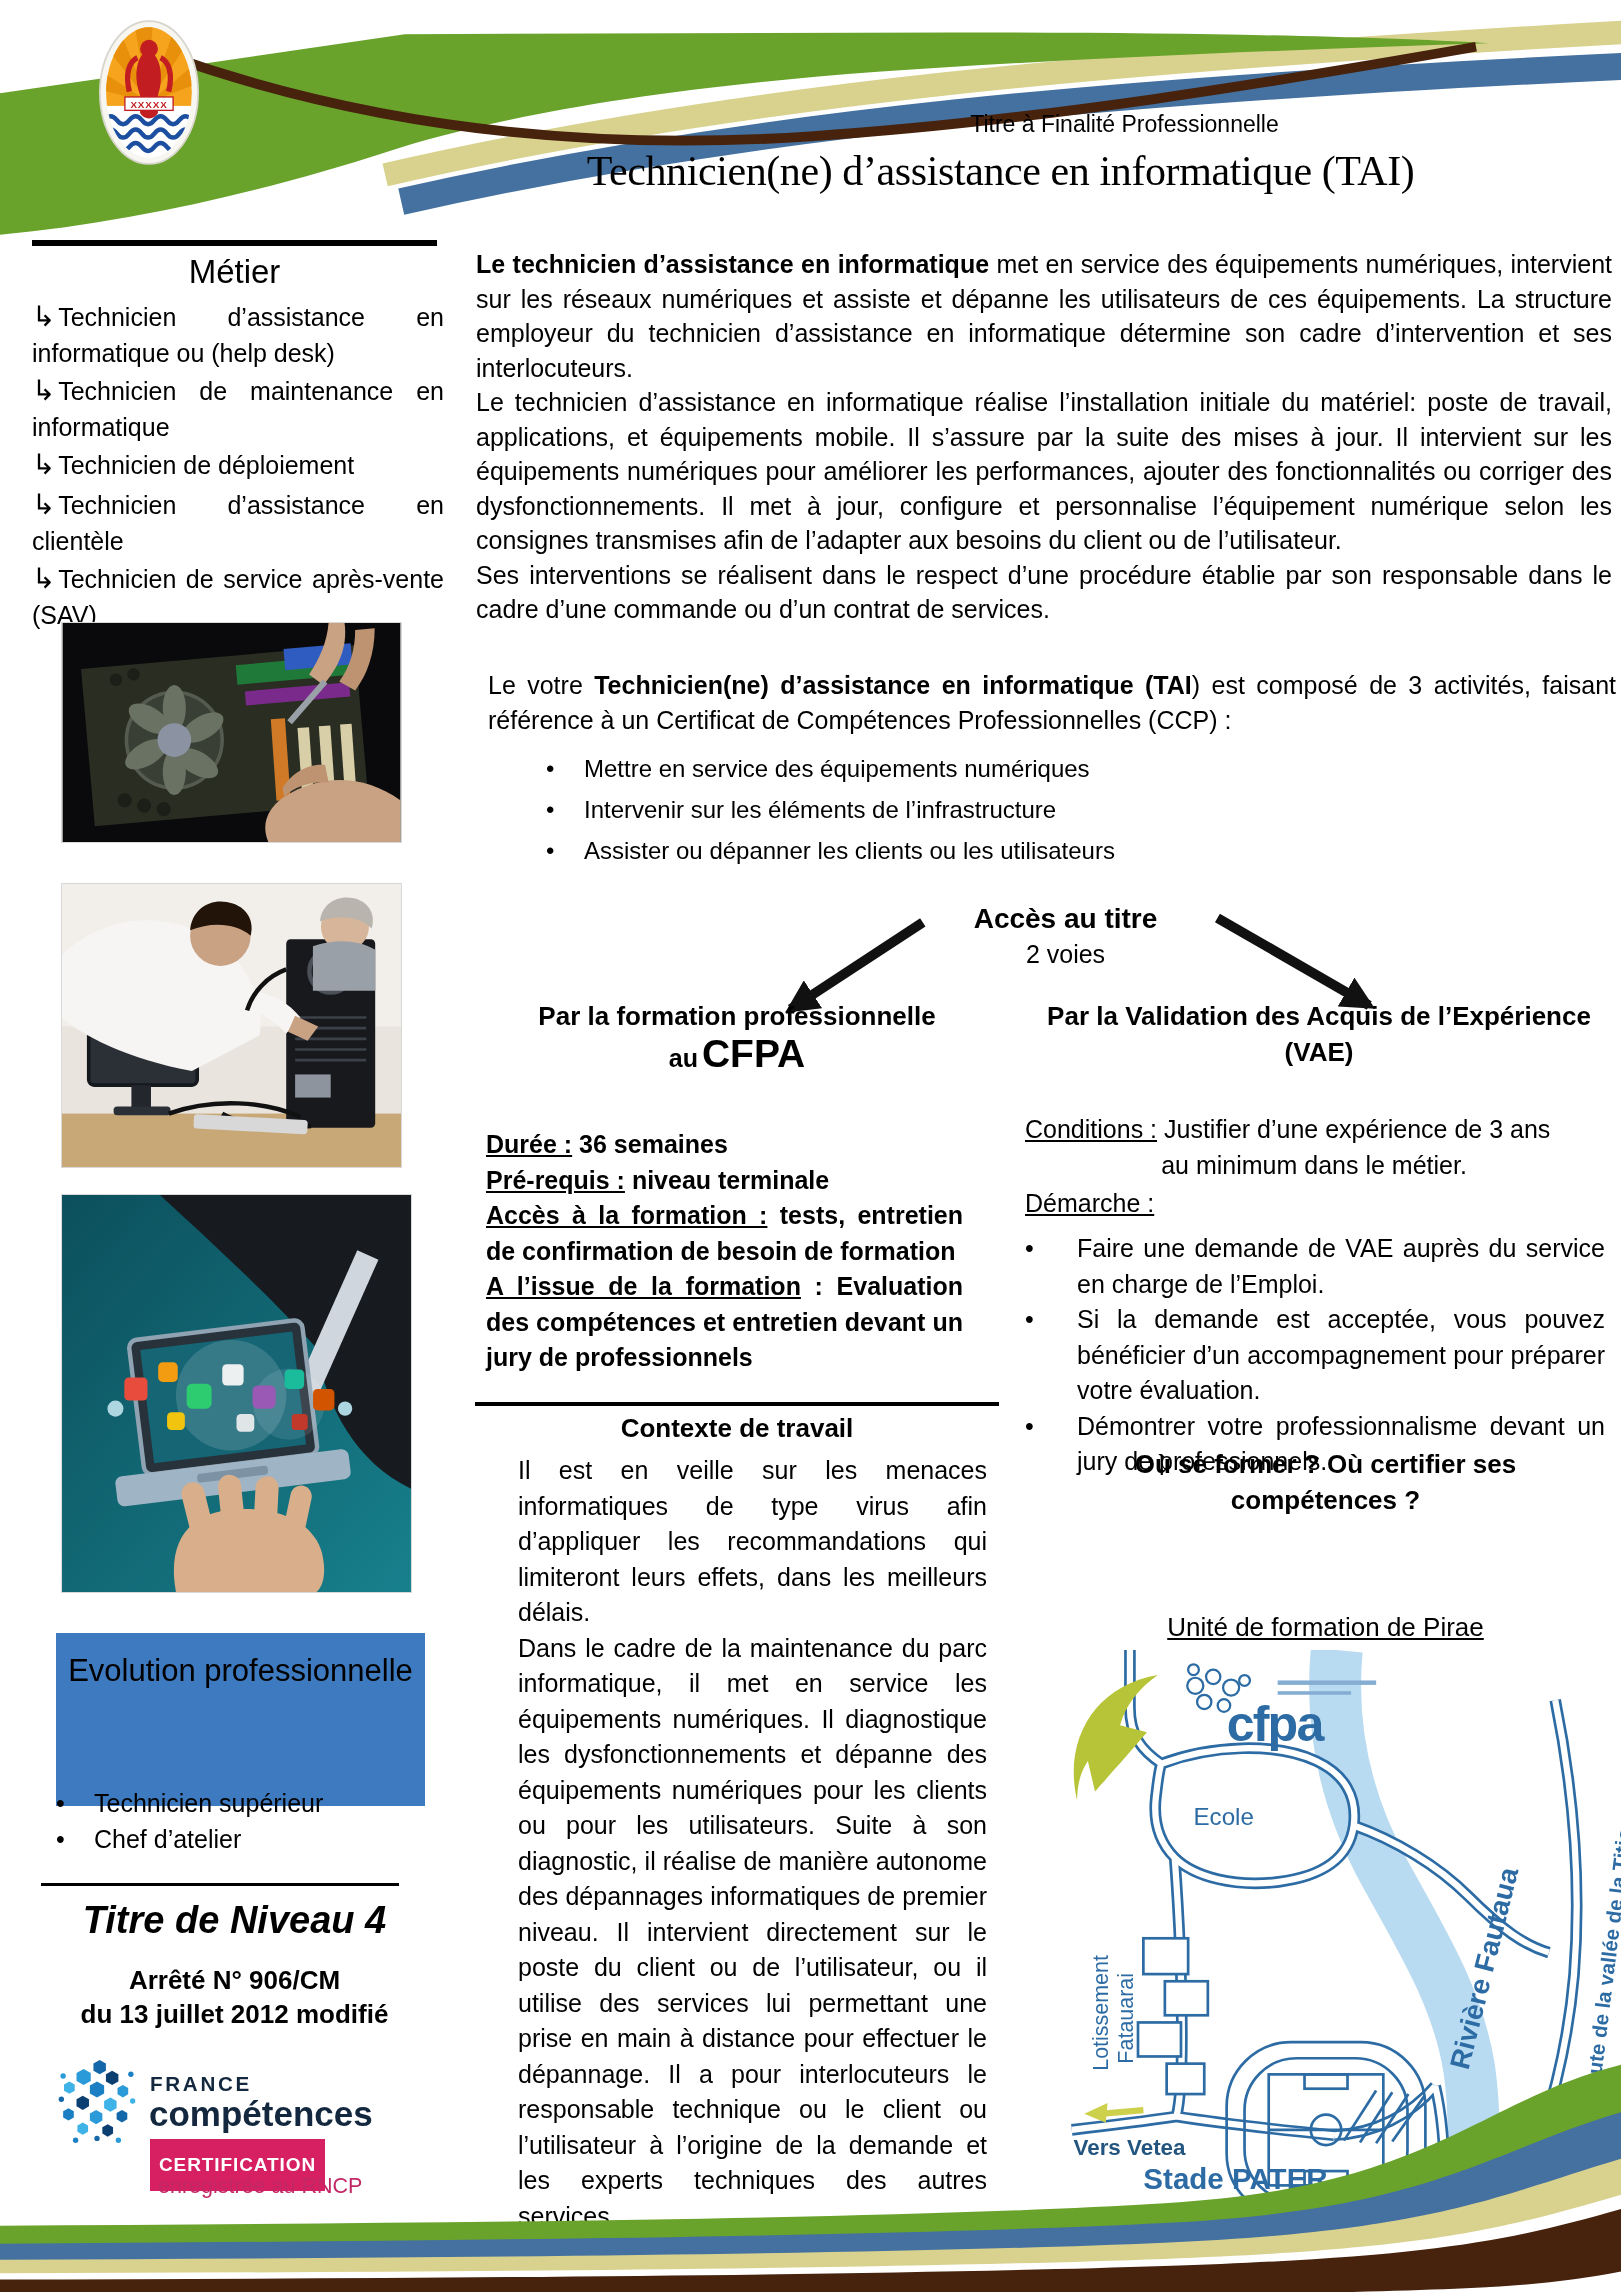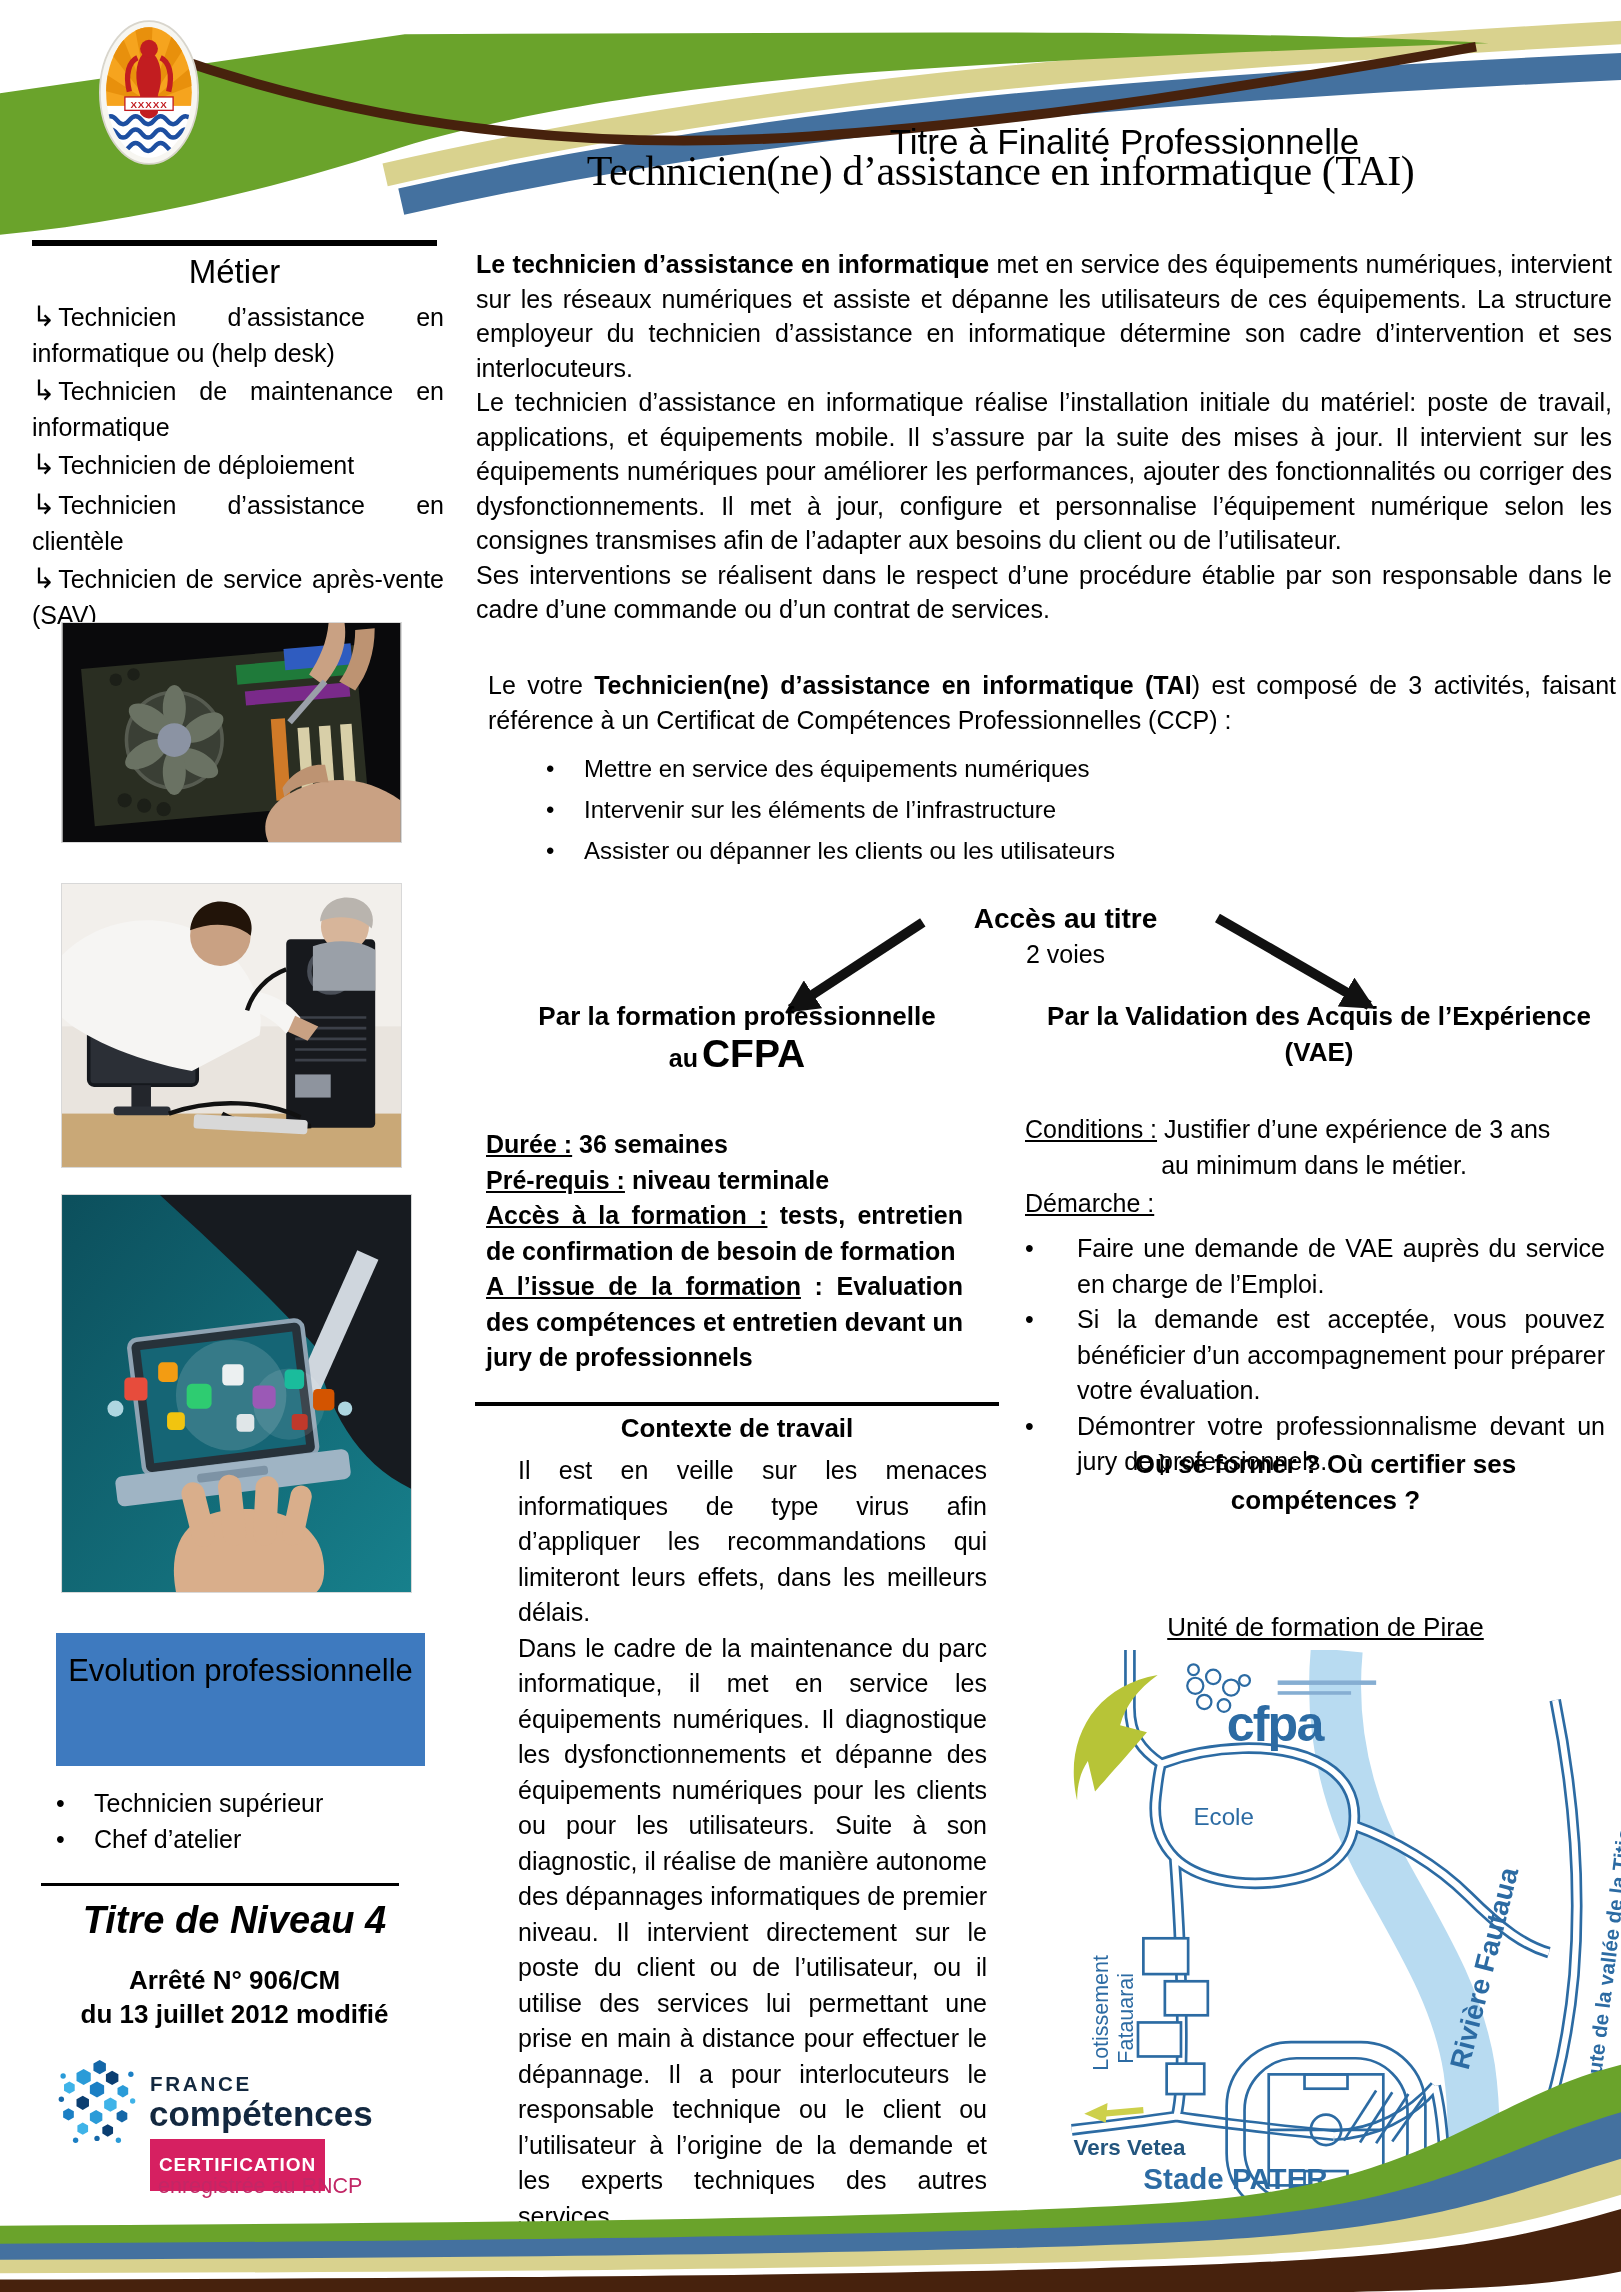--- a/index.html
+++ b/index.html
@@ -59,21 +59,21 @@
       <rect x="29" y="86" width="54" height="15" fill="#ffffff" stroke="#c21d20" stroke-width="1.5"></rect>
       <text x="56" y="98" text-anchor="middle" font-size="11" font-weight="bold" fill="#c21d20" letter-spacing="1">XXXXX</text>
       <g stroke="#1d4fa1" stroke-width="5" fill="none">
         <path d="M6,112 q7,-9 14,0 t14,0 t14,0 t14,0 t14,0 t14,0 t14,0"></path>
         <path d="M6,127 q7,-9 14,0 t14,0 t14,0 t14,0 t14,0 t14,0 t14,0"></path>
         <path d="M6,142 q7,-9 14,0 t14,0 t14,0 t14,0 t14,0 t14,0 t14,0"></path>
       </g>
     </g>
   </svg>
 
-  <div class="abs center" style="left:681px;top:122px;width:887px;font-size:35px;">Titre à Finalité Professionnelle</div>
+  <div class="abs center" style="left:681px;top:111px;width:887px;font-size:23px;">Titre à Finalité Professionnelle</div>
   <div class="abs center" style="left:385px;top:147px;width:1231px;font-size:42px;letter-spacing:-0.4px;font-family:Liberation Serif, serif;">Technicien(ne) d’assistance en informatique (TAI)</div>
 
   <div class="abs" style="left:32px;top:240px;width:405px;height:6.3px;background:#000;"></div>
   <div class="abs center" style="left:32px;top:253px;width:405px;font-size:33px;">Métier</div>
 
   <div class="abs" style="left:32px;top:297px;width:412px;font-size:25px;line-height:1.40;">
     <div class="m-item"><span class="arrow">↳</span><span>Technicien d’assistance en informatique ou (help desk)</span></div>
     <div class="m-item"><span class="arrow">↳</span><span>Technicien de maintenance en informatique</span></div>
     <div class="m-item"><span class="arrow">↳</span><span>Technicien de déploiement</span></div>
     <div class="m-item"><span class="arrow">↳</span><span>Technicien d’assistance en clientèle</span></div>
@@ -181,21 +181,21 @@
     </g>
     <g fill="#d9ae8b">
       <path d="M 128,446 C 118,392 140,360 186,354 C 240,348 282,366 292,402 C 298,428 292,440 286,446 Z"></path>
       <rect x="140" y="322" width="26" height="74" rx="13" transform="rotate(-14 153 359)"></rect>
       <rect x="178" y="314" width="26" height="80" rx="13" transform="rotate(-6 191 354)"></rect>
       <rect x="216" y="316" width="26" height="78" rx="13" transform="rotate(3 229 355)"></rect>
       <rect x="252" y="326" width="24" height="68" rx="12" transform="rotate(12 264 360)"></rect>
     </g>
   </svg>
 
-  <div class="abs center" style="left:56px;top:1633px;width:369px;height:133px;background:#3e7abf;
+  <div class="abs center" style="left:56px;top:1633px;width:369px;height:173px;background:#3e7abf;
        font-size:31px;line-height:1.6;padding-top:12.5px;box-sizing:border-box;">
     <div>Evolution professionnelle</div>
   </div>
 
   <div class="abs" style="left:56px;top:1789px;width:376px;font-size:25px;">
     <div class="blt-row">
         <span class="blt">•</span>
         <span>Technicien supérieur</span>
       </div>
     <div class="blt-row">

